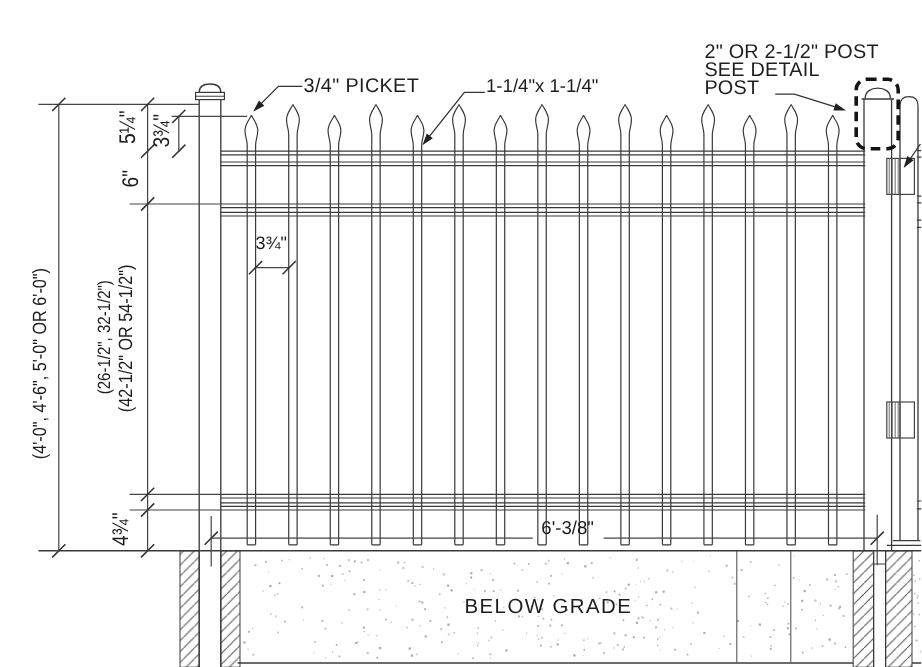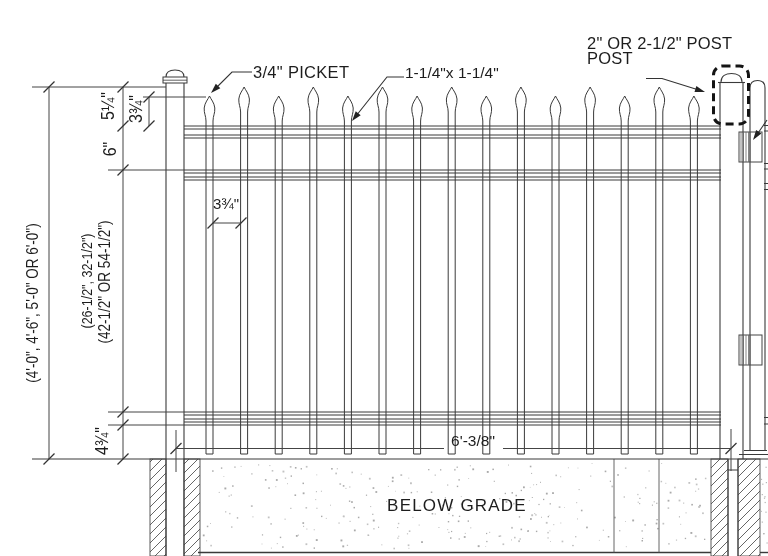--- a/index.html
+++ b/index.html
@@ -529,20 +529,21 @@
         <rect x="713.5" y="66" width="35" height="58" rx="9" fill="none" stroke="#141414" stroke-width="3" stroke-dasharray="8 5"></rect>
       </g>
     </svg>
 
   <div class="txt lbl" style="left:253px;top:63px;">3/4" PICKET</div>
 
   <div class="txt" style="left:405px;top:64px;font-size:15.5px;">1-1/4"x 1-1/4"</div>
 
   <div class="txt" style="left:587px;top:36px;">
     <div class="note-line">2" OR 2-1/2" POST</div>
+    <div class="note-line">SEE DETAIL</div>
     <div class="note-line">POST</div>
   </div>
 
   <div class="txt ctext" style="left:457px;top:506px;font-size:17px;letter-spacing:1.2px;text-align:center;">BELOW GRADE</div>
 
   <div class="txt ctext" style="left:473px;top:441px;font-size:15.5px;">6'-3/8"</div>
 
   <div class="txt ctext" style="left:226px;top:203px;font-size:15px;">3¾"</div>
 
   <div class="txt vtext" style="left:33px;top:303px;font-size:13.5px;">(4'-0", 4'-6", 5'-0" OR 6'-0")</div>

